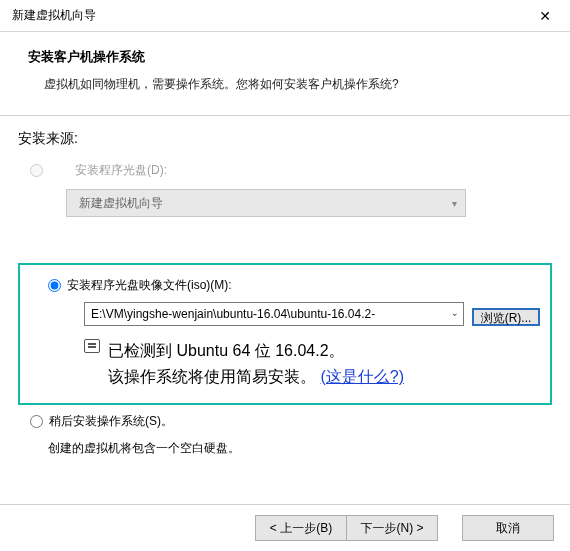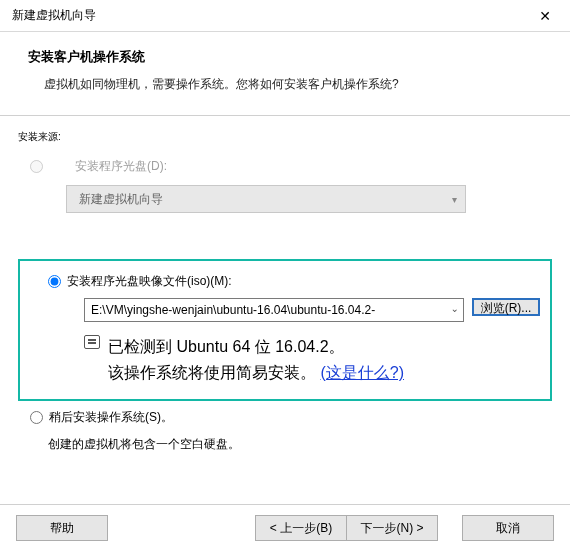--- a/index.html
+++ b/index.html
@@ -25,42 +25,42 @@
       display: flex; align-items: center; justify-content: center;
       font-size: 14px; cursor: pointer;
     }
     .header {
       padding: 16px 28px 12px 28px;
     }
     .header-heading { font-size: 13px; font-weight: bold; margin-bottom: 10px; }
     .header-sub { font-size: 12px; color: #222; padding-left: 16px; }
     .divider { border: none; border-top: 1px solid #d0d0d0; margin-top: 10px; }
     .content { padding: 14px 18px; }
-    .group-label { font-size: 10px; margin-bottom: 14px; }
+    .group-label { font-size: 14px; margin-bottom: 14px; }
     .radio-row {
       display: flex; align-items: center; gap: 6px;
       margin-bottom: 6px; font-size: 12px;
     }
     .radio-row.disabled { color: #a0a0a0; gap: 32px; }
     input[type="radio"] { width: 13px; height: 13px; margin-left: 12px; }
     .drive-select {
       margin: 10px 0 10px 48px;
       width: 400px; height: 28px;
       background: #e8e8e8; border: 1px solid #c8c8c8;
       display: flex; align-items: center; justify-content: space-between;
       padding: 0 8px 0 12px; color: #666; font-size: 12px;
     }
     .chevron { color: #888; font-size: 10px; }
     .highlight-box {
       border: 2px solid #14b8a6;
       padding: 12px 10px 14px 16px;
       margin: 46px 0 8px 0;
     }
     .iso-row {
-      display: flex; align-items: flex-start; gap: 8px;
+      display: flex; align-items: flex-end; gap: 8px;
       margin: 8px 0 0 48px;
     }
     .iso-input {
       width: 380px; height: 24px;
       border: 1px solid #7a7a7a;
       padding: 0 18px 0 6px;
       font-size: 12px; font-family: inherit;
       background: #fff;
       position: relative;
     }
@@ -163,20 +163,19 @@
   </div>
 
   <label class="radio-row" style="margin-top:4px;">
     <input type="radio" name="src" style="">
     <span>稍后安装操作系统(S)。</span>
   </label>
   <div class="post-text">创建的虚拟机将包含一个空白硬盘。</div>
 </div>
 
 <div class="footer">
-  <button class="help-btn">帮助</button>
   <div class="spacer"></div>
   <div class="btn-group">
     <button>&lt; 上一步(B)</button>
     <button>下一步(N) &gt;</button>
   </div>
   <button class="cancel-btn">取消</button>
 </div>
 
 </body></html>

